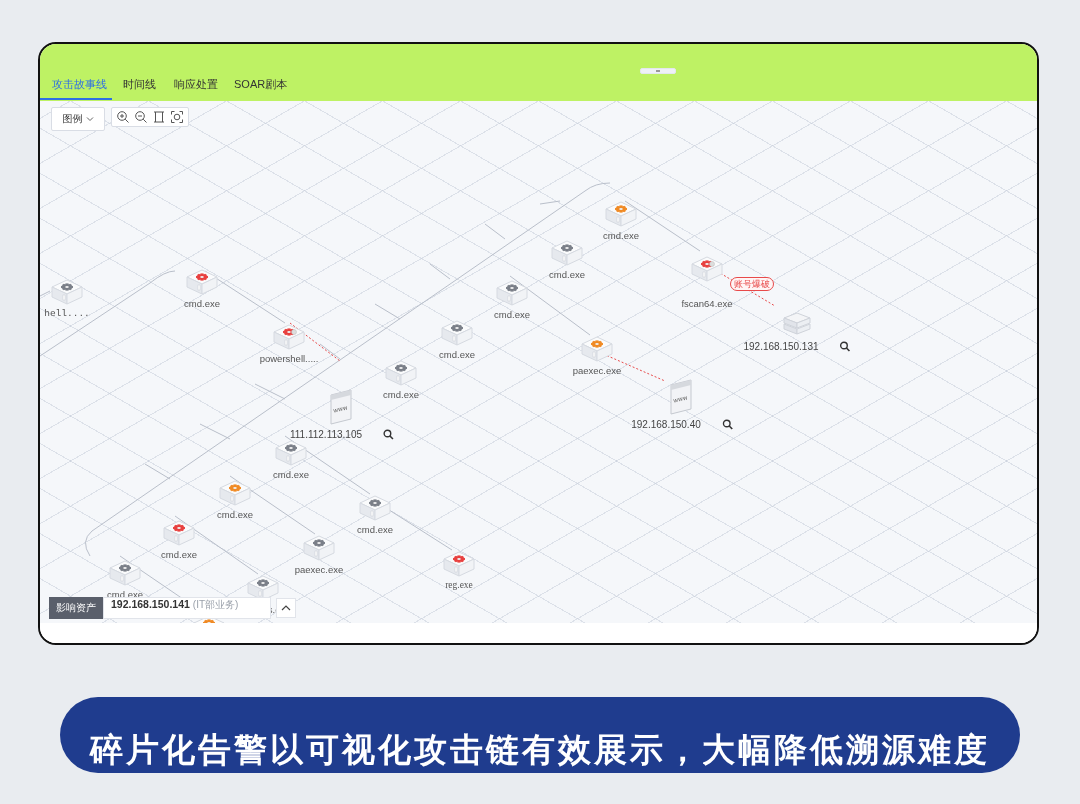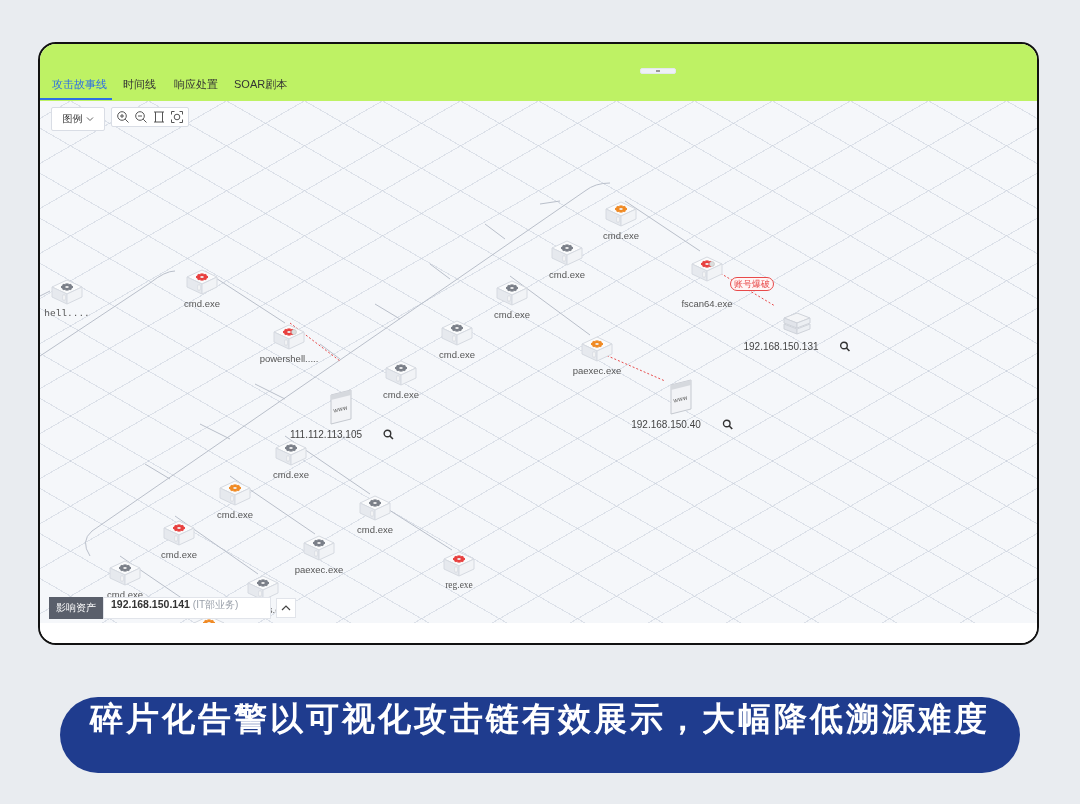--- a/index.html
+++ b/index.html
@@ -23,21 +23,21 @@
   svg.edges{position:absolute;left:0;top:0;}
   .node{position:absolute;width:34px;height:28px;}
   .label{position:absolute;font-size:9.5px;color:#555;white-space:nowrap;transform:translateX(-50%);}
   .ip{position:absolute;font-size:10px;color:#444;white-space:nowrap;transform:translateX(-50%);display:flex;align-items:center;gap:21px;}
   .tag{position:absolute;font-size:9px;color:#e84a4a;border:1px solid #e84a4a;border-radius:8px;padding:0 3px;background:#fff5f5;line-height:12px;}
   .asset-bar{position:absolute;left:9px;top:555px;height:17px;display:flex;align-items:center;}
   .asset-label{height:22px;background:#5a5f6b;color:#fff;font-size:10px;display:flex;align-items:center;padding:0 7px;}
   .asset-value{height:22px;width:168px;background:#fff;border:1px solid #e1e4ea;box-sizing:border-box;display:flex;align-items:flex-start;padding-left:7px;font-size:10.5px;color:#333;font-weight:bold;}
   .asset-value .dept{font-weight:normal;color:#9aa0aa;margin-left:3px;font-size:10px;}
   .expand-btn{margin-left:5px;width:20px;height:20px;background:#fff;border:1px solid #e1e4ea;box-sizing:border-box;display:flex;align-items:center;justify-content:center;cursor:pointer;}
-  .banner{position:absolute;left:60px;top:697px;width:960px;height:76px;border-radius:38px;background:#1f3c8e;display:flex;align-items:flex-start;justify-content:center;}
+  .banner{position:absolute;left:60px;top:697px;width:960px;height:76px;border-radius:38px;background:#1f3c8e;display:flex;align-items:flex-end;justify-content:center;}
   .banner span{color:#fff;font-size:33px;letter-spacing:3px;font-weight:bold;font-family:"DejaVu Sans",sans-serif;}
 </style>
 </head>
 <body>
 
 <div class="frame">
 
   <div class="tabs">
     <div class="drag-handle"></div>
     <span class="tab active" style="left:12px">攻击故事线</span>

